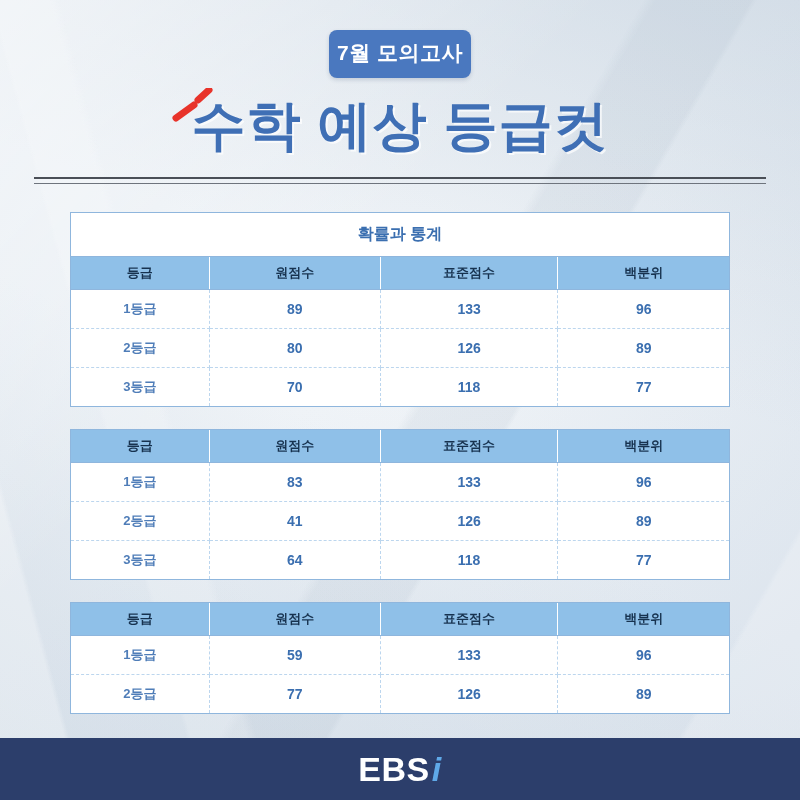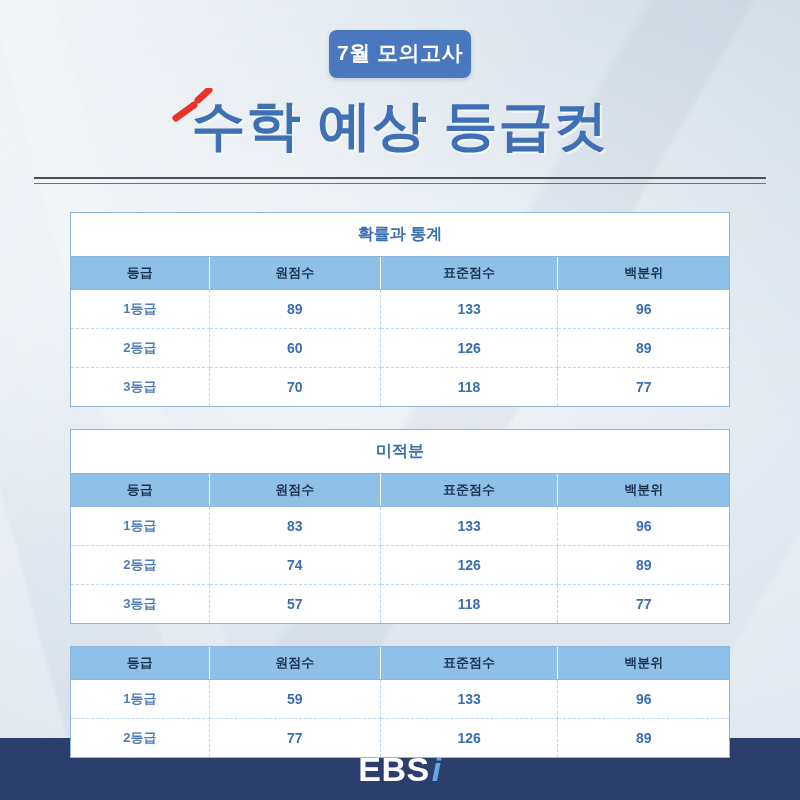--- a/index.html
+++ b/index.html
@@ -198,67 +198,27 @@
         </thead>
         <tbody>
           <tr>
             <td>1등급</td>
             <td>89</td>
             <td>133</td>
             <td>96</td>
           </tr>
           <tr>
             <td>2등급</td>
-            <td>60</td>
+            <td>80</td>
             <td>126</td>
             <td>89</td>
           </tr>
           <tr>
             <td>3등급</td>
             <td>70</td>
-            <td>118</td>
-            <td>77</td>
-          </tr>
-        </tbody>
-      </table>
-    </div>
-
-    <div class="table-block">
-      <div class="table-caption">미적분</div>
-      <table>
-        <colgroup>
-            <col class="c-grade">
-            <col class="c-raw">
-            <col class="c-std">
-            <col class="c-pct">
-          </colgroup>
-        <thead>
-          <tr>
-            <th>등급</th>
-            <th>원점수</th>
-            <th>표준점수</th>
-            <th>백분위</th>
-          </tr>
-        </thead>
-        <tbody>
-          <tr>
-            <td>1등급</td>
-            <td>83</td>
-            <td>133</td>
-            <td>96</td>
-          </tr>
-          <tr>
-            <td>2등급</td>
-            <td>74</td>
-            <td>126</td>
-            <td>89</td>
-          </tr>
-          <tr>
-            <td>3등급</td>
-            <td>57</td>
             <td>118</td>
             <td>77</td>
           </tr>
         </tbody>
       </table>
     </div>
 
     <div class="table-block">
       <table>
         <colgroup>
@@ -271,20 +231,59 @@
           <tr>
             <th>등급</th>
             <th>원점수</th>
             <th>표준점수</th>
             <th>백분위</th>
           </tr>
         </thead>
         <tbody>
           <tr>
             <td>1등급</td>
+            <td>83</td>
+            <td>133</td>
+            <td>96</td>
+          </tr>
+          <tr>
+            <td>2등급</td>
+            <td>41</td>
+            <td>126</td>
+            <td>89</td>
+          </tr>
+          <tr>
+            <td>3등급</td>
+            <td>64</td>
+            <td>118</td>
+            <td>77</td>
+          </tr>
+        </tbody>
+      </table>
+    </div>
+
+    <div class="table-block">
+      <table>
+        <colgroup>
+            <col class="c-grade">
+            <col class="c-raw">
+            <col class="c-std">
+            <col class="c-pct">
+          </colgroup>
+        <thead>
+          <tr>
+            <th>등급</th>
+            <th>원점수</th>
+            <th>표준점수</th>
+            <th>백분위</th>
+          </tr>
+        </thead>
+        <tbody>
+          <tr>
+            <td>1등급</td>
             <td>59</td>
             <td>133</td>
             <td>96</td>
           </tr>
           <tr>
             <td>2등급</td>
             <td>77</td>
             <td>126</td>
             <td>89</td>
           </tr>

